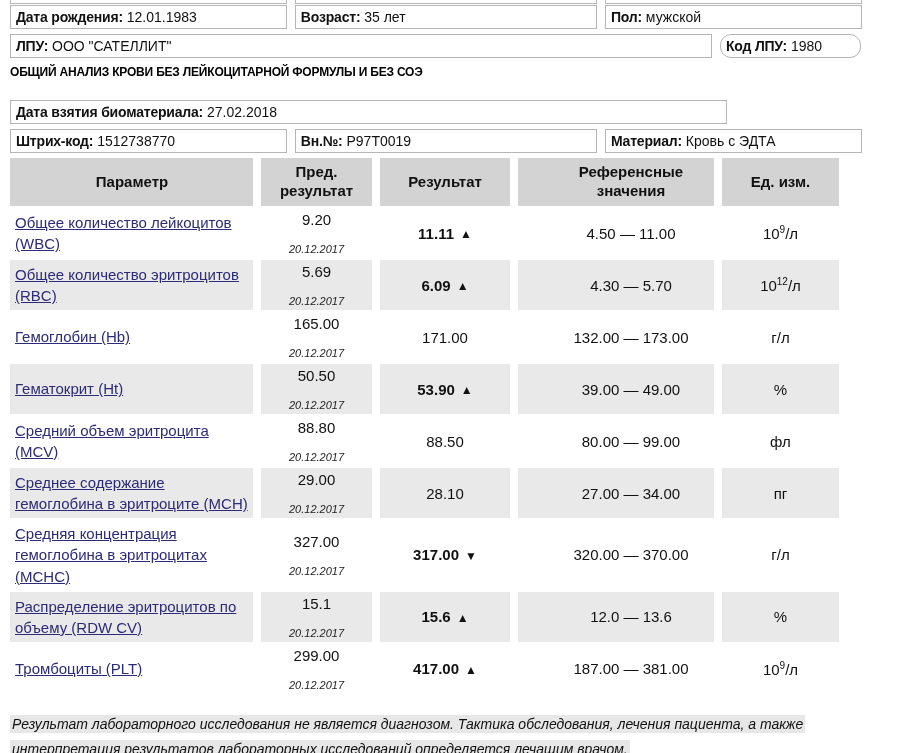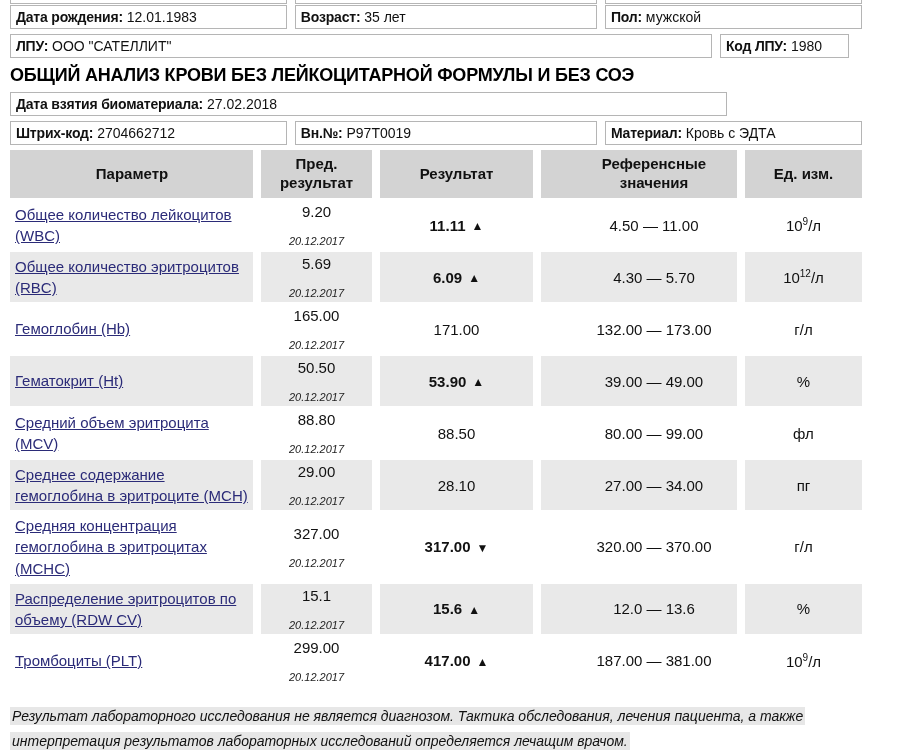--- a/index.html
+++ b/index.html
@@ -20,42 +20,42 @@
   
   .info-row { display: flex; gap: 8px; margin-bottom: 5px; }
   .info-box {
     border: 1px solid #b5b5b5; background: #fff;
     height: 24px; padding: 2px 6px 0 5px;
     font-size: 14px; line-height: 19px;
     white-space: nowrap; overflow: hidden;
   }
   .info-box b { letter-spacing: -0.2px; }
   .w-a1 { width: 306px; } .w-a2 { width: 334px; } .w-a3 { width: 284px; }
-  .w-b1 { width: 702px; } .w-b2 { width: 129px; }
+  .w-b1 { width: 702px; } .w-b2 { width: 141px; border-radius: 11px; }
   .w-full { width: 717px; }
 
   .page-title {
-    font-size: 18px; font-weight: bold; letter-spacing: -0.2px;
-    margin: 7px 0 6px 0; color: #000;
+    font-size: 12px; font-weight: bold; letter-spacing: -0.2px;
+    margin: 7px 0 21px 0; color: #000;
   }
 
   
   .rtable { margin-top: 5px; }
   .trow { display: flex; gap: 8px; margin-bottom: 2px; }
   .cell {
     display: flex; flex-direction: column;
     align-items: center; justify-content: center;
     min-height: 47px; padding: 3px 4px;
     font-size: 15px; text-align: center; background: #fff;
   }
   .thead .cell { background: #d3d3d3; min-height: 48px; font-weight: bold; line-height: 1.25; }
   .stripe .cell { background: #e9e9e9; }
   .c-param { width: 243px; align-items: flex-start; text-align: left; padding-left: 5px; }
   .c-prev  { width: 111px; }
-  .c-res   { width: 153px; flex-direction: row; gap: 6px; }
+  .c-res   { width: 130px; flex-direction: row; gap: 6px; }
   .c-ref   { width: 196px; padding-left: 34px; }
   .c-unit  { width: 117px; }
 
   .param-link {
     color: #2b2b78; text-decoration: underline;
     line-height: 1.42; cursor: pointer;
   }
   .prev-val { line-height: 1.2; }
   .prev-date { font-size: 11px; font-style: italic; color: #222; margin-top: 14px; }
   .res-val { font-size: 15px; }
@@ -116,21 +116,21 @@
   <div class="info-row">
     <div class="info-box w-full">
       <b>Дата взятия биоматериала:</b>
       <span>27.02.2018</span>
     </div>
   </div>
 
   <div class="info-row">
     <div class="info-box w-a1">
       <b>Штрих-код:</b>
-      <span>2704662712</span>
+      <span>1512738770</span>
     </div>
     <div class="info-box w-a2">
       <b>Вн.№:</b>
       <span>P97T0019</span>
     </div>
     <div class="info-box w-a3">
       <b>Материал:</b>
       <span>Кровь с ЭДТА</span>
     </div>
   </div>

